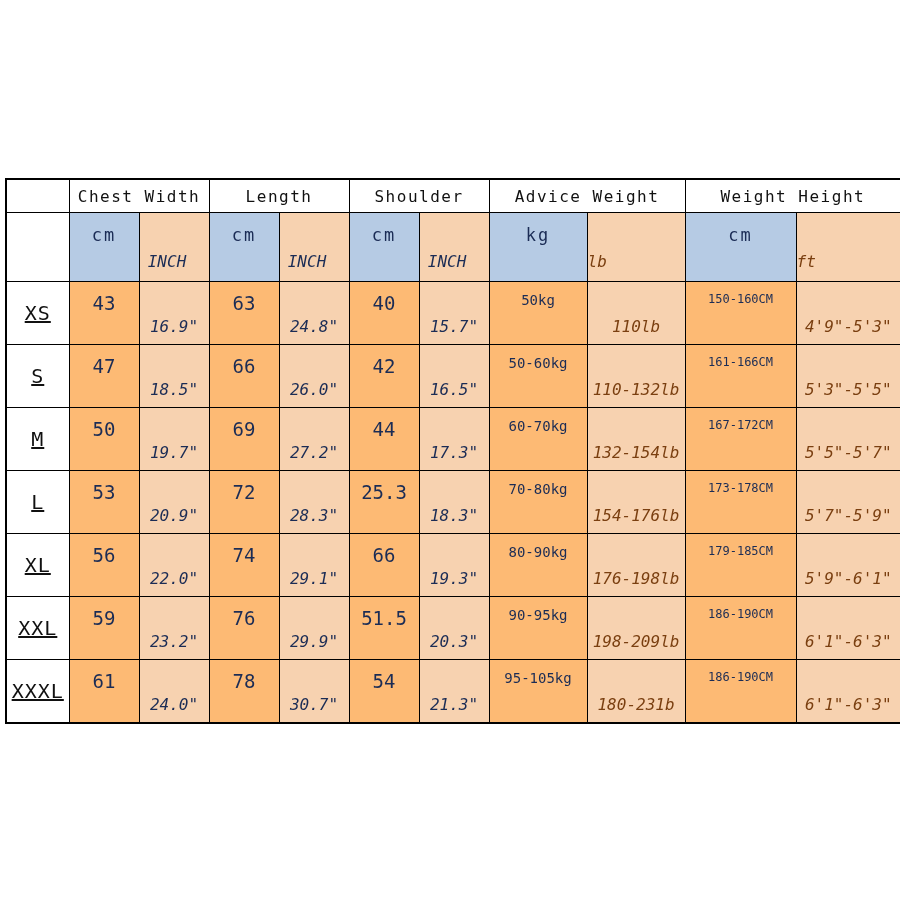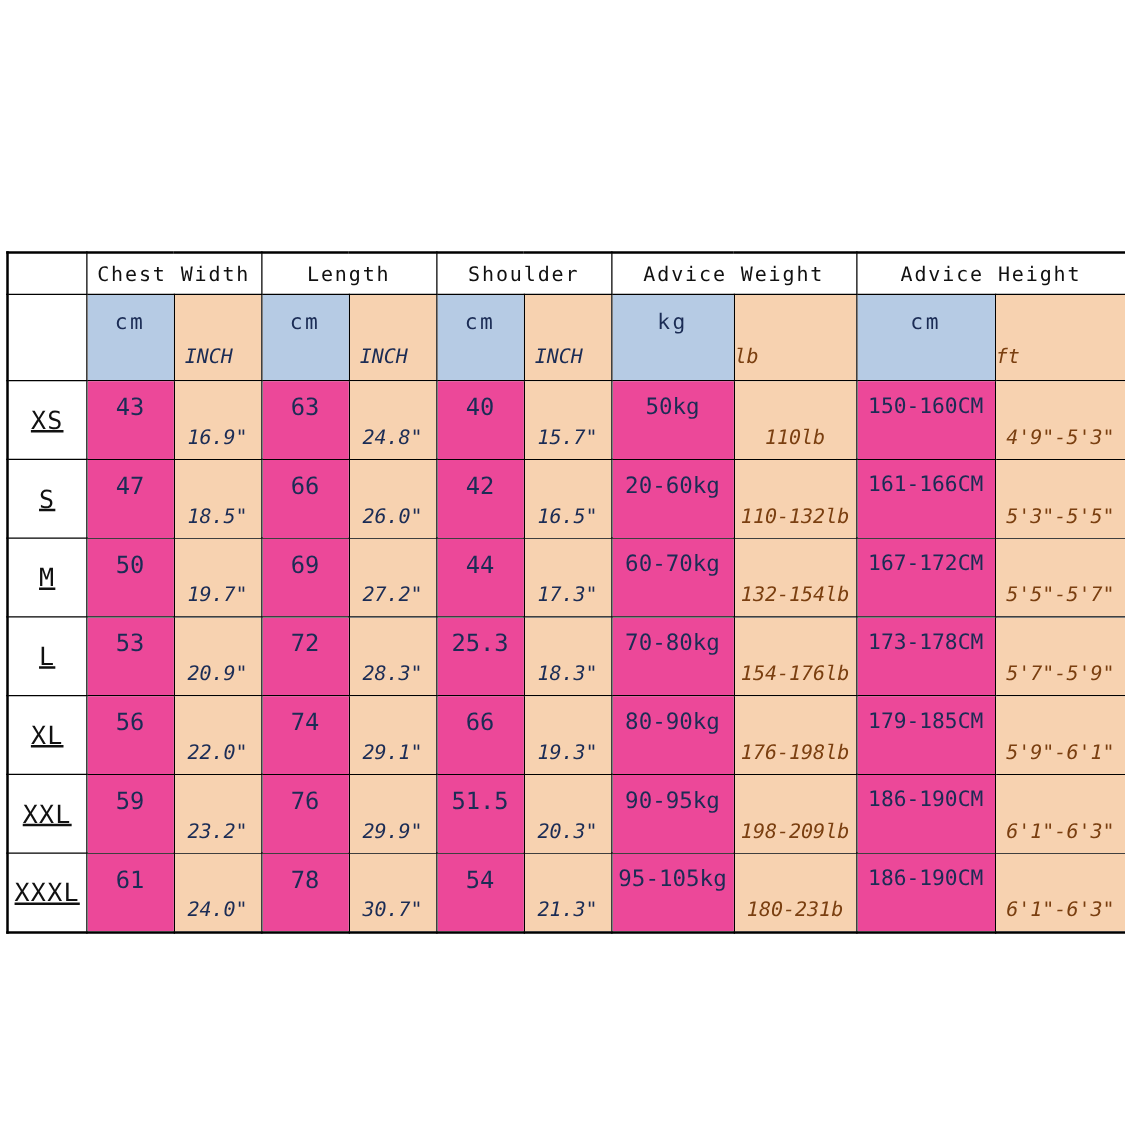--- a/index.html
+++ b/index.html
@@ -17,21 +17,20 @@
     position: relative;
     width: 900px;
     height: 900px;
   }
   #table-area {
     position: absolute;
     left: 5px;
     top: 178px;
     width: 890px;
     height: 535px;
-    margin-top: 23px;
   }
   table.size-chart {
     border-collapse: collapse;
     table-layout: fixed;
     width: 890px;
     height: 535px;
     border: 2px solid #000;
   }
   table.size-chart td,
   table.size-chart th {
@@ -109,21 +108,21 @@
   .sub-lb .lbl { position: absolute; left:0; right:0; bottom: 10px; text-align:left; }
 
   .size-cell {
     background: #ffffff;
     color: #111;
     font-size: 20px;
     letter-spacing: 1px;
     text-decoration: underline;
   }
   .blue-cell {
-    background: #ec4899;
+    background: #fdba74;
     color: #1b2c55;
     position: relative;
     height: 62px;
   }
   .peach-cell {
     background: #f7d2b0;
     color: #1b2c55;
     position: relative;
     height: 62px;
   }
@@ -135,24 +134,24 @@
     font-size: 19px;
   }
   .peach-cell .v {
     position: absolute;
     left: 0; right: 0;
     bottom: 8px;
     text-align: center;
     font-size: 16px;
     font-style: italic;
   }
-  .blue-cell.small .v { font-size: 18px; letter-spacing: 0px; }
+  .blue-cell.small .v { font-size: 14px; letter-spacing: 0px; }
   .peach-cell.lbcol .v { color: #7a3f10; font-size: 16px; }
   .peach-cell.ftcol .v { color: #7a3f10; font-size: 16px; }
-  .blue-cell.hcm .v { font-size: 17px; }
+  .blue-cell.hcm .v { font-size: 12px; }
 </style>
 </head>
 <body>
 
 <div id="wrap">
   <div id="table-area">
     <table class="size-chart">
       <colgroup>
         <col class="c-size">
         <col class="c-cm">
@@ -166,21 +165,21 @@
         <col class="c-hcm">
           <col class="c-hft">
       </colgroup>
       <thead>
         <tr>
           <th class="blank-cell"></th>
           <th class="hdr-group" colspan="2">Chest Width</th>
           <th class="hdr-group" colspan="2">Length</th>
           <th class="hdr-group" colspan="2">Shoulder</th>
           <th class="hdr-group" colspan="2">Advice Weight</th>
-          <th class="hdr-group" colspan="2">Advice Height</th>
+          <th class="hdr-group" colspan="2">Weight Height</th>
         </tr>
         <tr>
           <th class="blank-cell"></th>
           <th class="sub-cm">
               <span class="lbl">cm</span>
             </th>
           <th class="sub-in">
               <span class="lbl">INCH</span>
             </th>
           <th class="sub-cm">
@@ -257,21 +256,21 @@
           <td class="peach-cell">
               <span class="v">26.0"</span>
             </td>
           <td class="blue-cell">
               <span class="v">42</span>
             </td>
           <td class="peach-cell">
               <span class="v">16.5"</span>
             </td>
           <td class="blue-cell small">
-              <span class="v">20-60kg</span>
+              <span class="v">50-60kg</span>
             </td>
           <td class="peach-cell lbcol">
               <span class="v">110-132lb</span>
             </td>
           <td class="blue-cell hcm">
               <span class="v">161-166CM</span>
             </td>
           <td class="peach-cell ftcol">
               <span class="v">5'3"-5'5"</span>
             </td>

